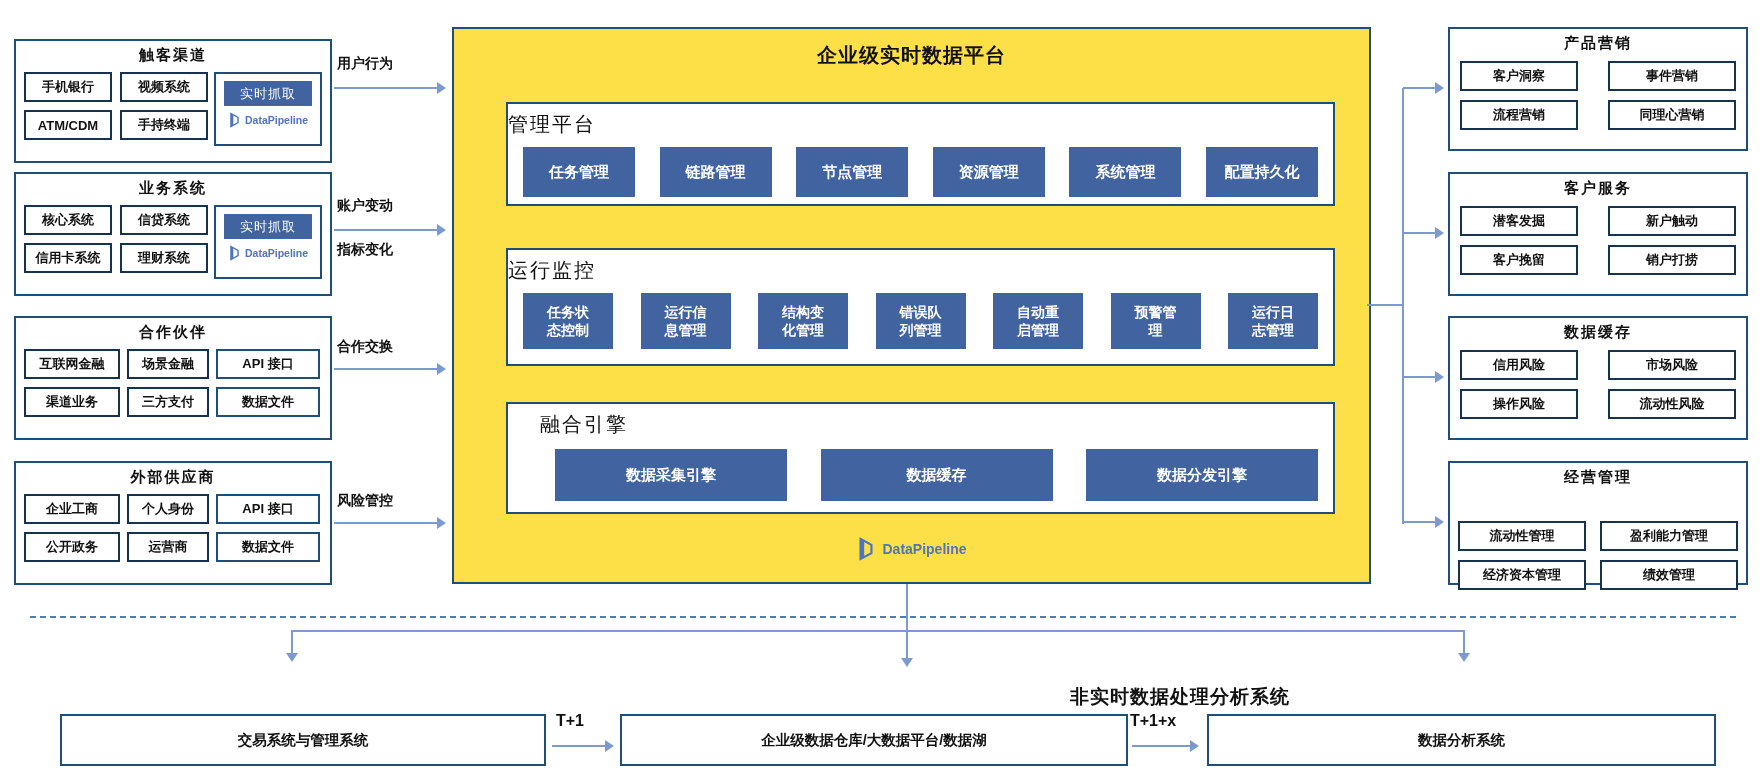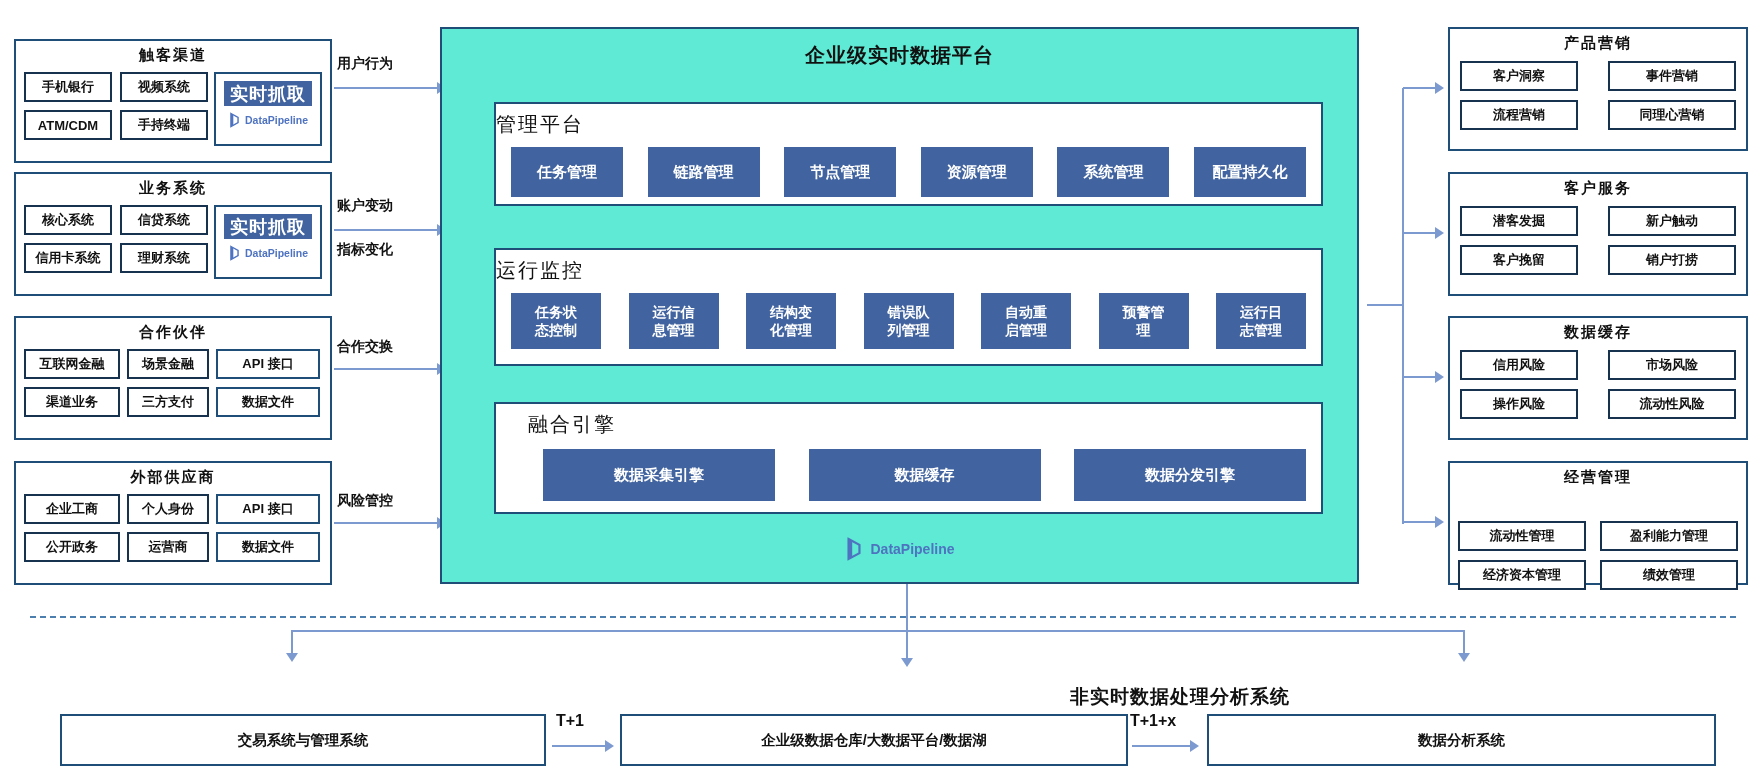--- a/index.html
+++ b/index.html
@@ -11,33 +11,33 @@
          background:#fff;box-sizing:border-box;}
   .panel-title{text-align:center;font-size:15px;font-weight:bold;margin-top:5px;letter-spacing:2px;}
   .panel-body{display:flex;gap:6px;padding:7px 8px 0 8px;}
   .grid2{display:grid;grid-template-columns:repeat(2,88px);grid-auto-rows:30px;gap:8px 8px;}
   .grid3{display:grid;grid-template-columns:96px 82px 104px;grid-auto-rows:30px;gap:8px 7px;}
   .item{border:2px solid var(--item-border);background:#fff;display:flex;align-items:center;
         justify-content:center;font-size:13px;font-weight:600;box-sizing:border-box;white-space:nowrap;}
   .item.channel{border-color:var(--panel-border);}
   .capture-card{width:108px;height:74px;border:2px solid var(--panel-border);display:flex;
         flex-direction:column;align-items:center;padding-top:7px;gap:6px;box-sizing:border-box;}
-  .capture-label{background:var(--blue-fill);color:#fff;font-weight:bold;font-size:18px;
+  .capture-label{background:var(--blue-fill);color:#fff;font-weight:normal;font-size:13px;
         width:88px;height:25px;display:flex;align-items:center;justify-content:center;letter-spacing:1px;}
   .logo-row{display:flex;align-items:center;gap:4px;}
   .logo-text-sm{color:var(--logo-blue);font-weight:bold;font-size:10.5px;}
   .logo-text-lg{color:var(--logo-blue);font-weight:bold;font-size:14px;}
 
   
   .panel-body-r{display:flex;justify-content:center;padding-top:8px;}
   .grid2r{display:grid;grid-template-columns:118px 128px;grid-auto-rows:30px;gap:9px 30px;}
 
   
-  .center-box{position:absolute;left:440px;top:27px;width:919px;height:557px;
-        border:2.5px solid var(--panel-border);background:#5eead4;box-sizing:border-box;}
+  .center-box{position:absolute;left:452px;top:27px;width:919px;height:557px;
+        border:2.5px solid var(--panel-border);background:#fde047;box-sizing:border-box;}
   .center-title{text-align:center;font-weight:bold;font-size:20px;margin-top:13px;letter-spacing:1px;}
   .section{position:absolute;left:52px;width:829px;border:2px solid var(--panel-border);
         background:#fff;box-sizing:border-box;}
   .section-title{font-size:20px;margin-top:7px;letter-spacing:2px;}
   .section-items{display:flex;justify-content:space-between;padding:9px 15px 13px 15px;}
   .bluebox{background:var(--blue-fill);color:#fff;display:flex;flex-direction:column;
         align-items:center;justify-content:center;text-align:center;font-weight:600;line-height:1.3;}
   .bb-s1{width:112px;height:50px;font-size:15px;}
   .bb-s2{width:90px;height:56px;font-size:14px;}
   .bb-s3{width:232px;height:52px;font-size:15px;}

